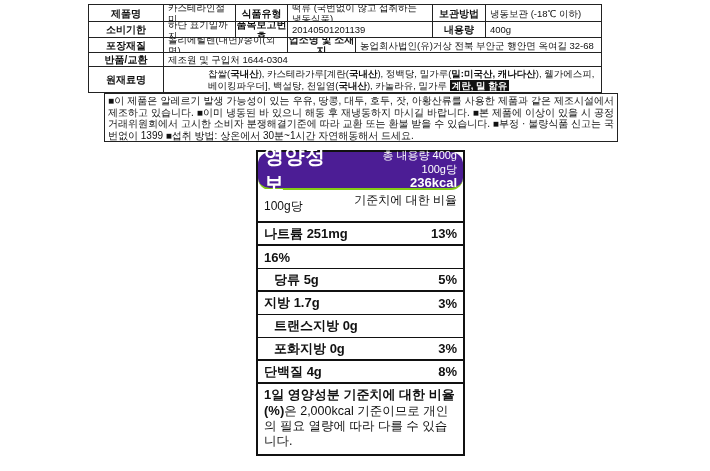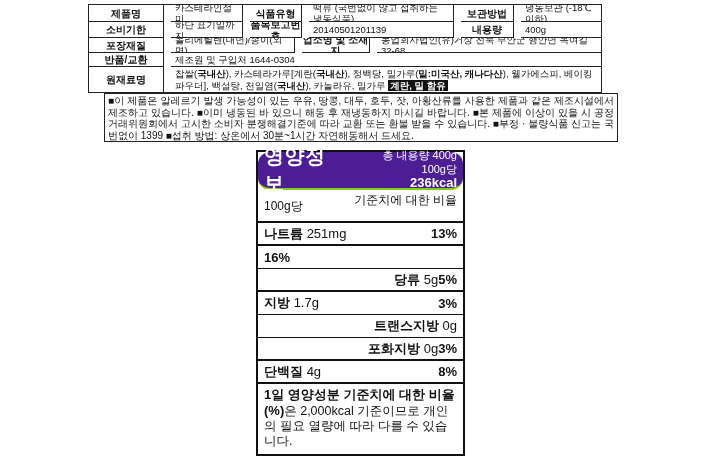--- a/index.html
+++ b/index.html
@@ -6,34 +6,34 @@
   .canvas {
     position:relative; width:710px; height:471px; background:#ffffff;
     font-family:"Liberation Sans", sans-serif; color:#111; overflow:hidden;
   }
 
   
   .info-table {
     position:absolute; left:88px; top:4px; width:514px;
     border:1px solid #222; box-sizing:border-box; background:#fff;
   }
-  .itr { display:flex;gap:7px; }
+  .itr { display:flex; }
   .cell {
     border-right:1px solid #222; border-bottom:1px solid #222;
     box-sizing:border-box; display:flex; align-items:center; overflow:hidden;
   }
   .itr .cell:last-child { border-right:none; }
   .itr:last-child .cell { border-bottom:none; }
   .lbl { justify-content:center; font-weight:bold; font-size:10px; text-align:center; line-height:11px; }
   .val { padding:0 4px; font-size:9.5px; line-height:11px; }
   .w75{width:75px;flex:none} .w72{width:72px;flex:none} .w52{width:52px;flex:none}
   .w145{width:145px;flex:none} .w53{width:53px;flex:none} .w124{width:124px;flex:none}
   .w68{width:68px;flex:none} .wfill{flex:1}
   .h17{height:17px} .h16{height:16px} .h15{height:15px} .h14{height:14px} .h25{height:25px}
-  .ingredients { display:block; padding:1px 4px; font-size:9.5px; line-height:11.5px; }
+  .ingredients { display:block; padding:1px 4px; font-size:9.5px; line-height:11.5px;margin-left:40px; }
   .ingredients b { font-weight:bold; }
   .allergen { background:#111; color:#fff; font-weight:bold; padding:0 2px; }
 
   
   .disclaimer {
     position:absolute; left:104px; top:93px; width:514px; height:49px;
     border:1px solid #222; box-sizing:border-box; padding:1px 3px;
     font-size:10px; line-height:11.7px; text-align:justify; overflow:hidden;
   }
 
@@ -57,23 +57,23 @@
     min-height:33px; box-sizing:border-box;
   }
   .serving-left { align-self:center; }
   .serving-right { text-align:right; }
   .nut-row {
     display:flex; justify-content:space-between; align-items:center;
     height:23px; padding:0 6px; font-size:13px;
     border-bottom:1px solid #111; box-sizing:border-box;
   }
   .thick { border-bottom-width:2px; }
-  .indent { padding-left:8px;justify-content:flex-end; }
+  .indent { padding-left:16px; }
   .nut-name { font-weight:bold; }
-  .nut-amt { font-weight:normal; }
+  .nut-amt { font-weight:bold; }
   .nut-pct { font-weight:bold; }
   .nut-foot { padding:3px 6px 5px; font-size:12.5px; line-height:15px; }
   .nut-foot b { font-size:13px; }
 </style>
 </head>
 <body>
 
 <div class="canvas">
 
   <div class="info-table">

